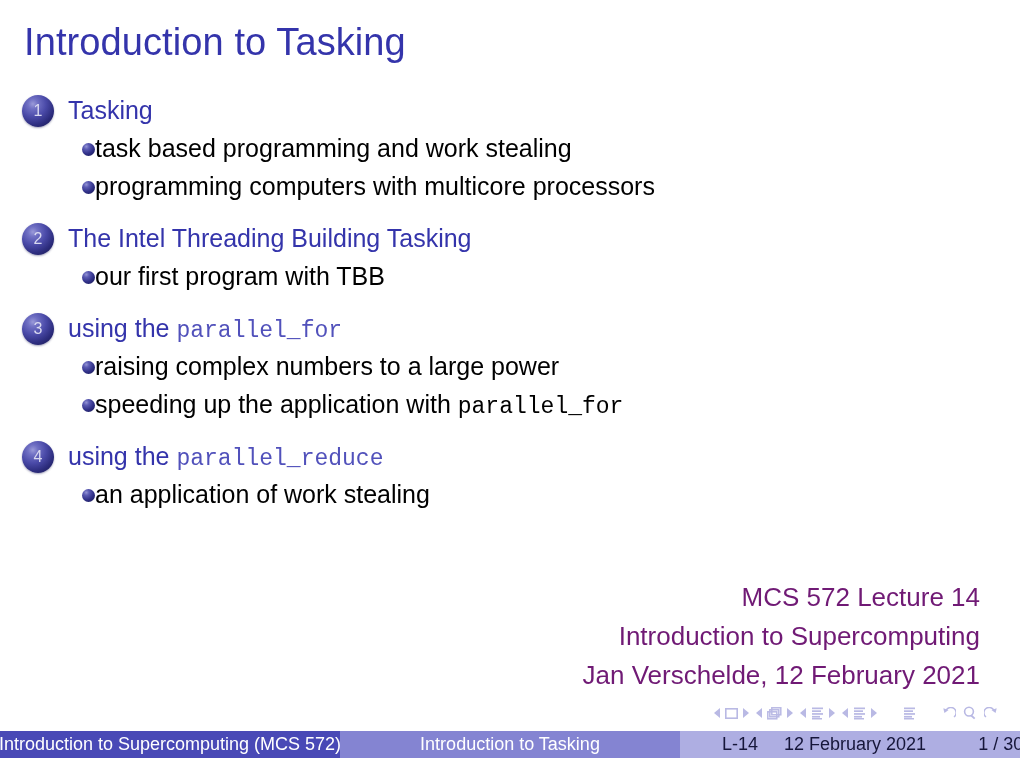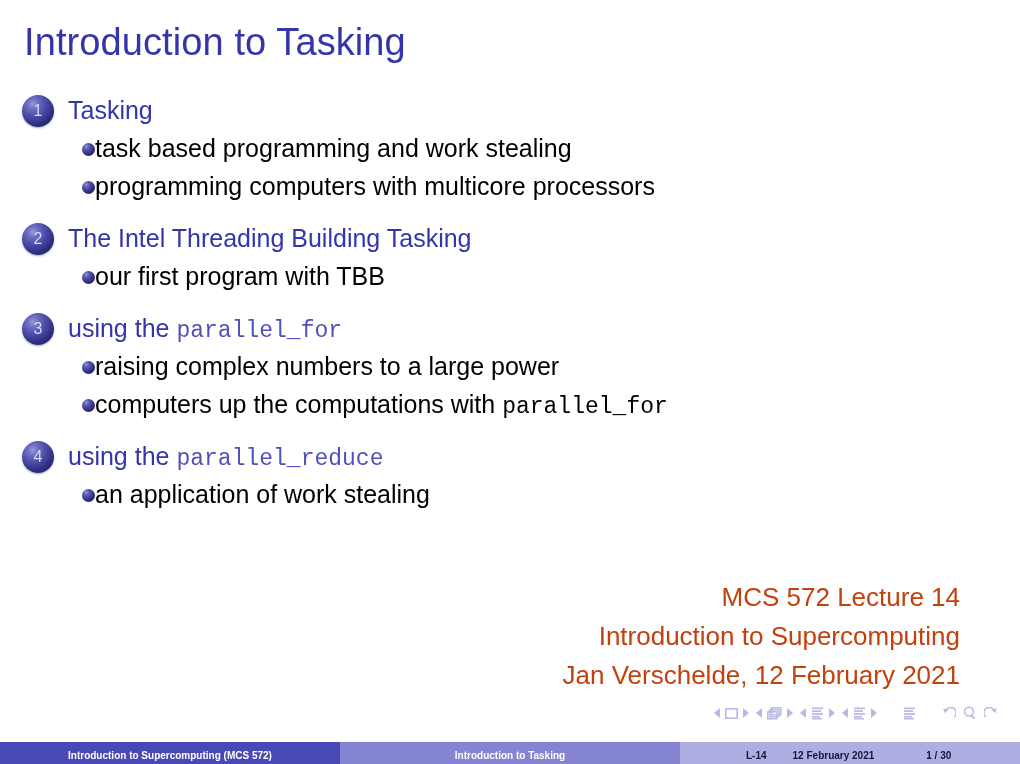--- a/index.html
+++ b/index.html
@@ -123,26 +123,26 @@
   }
   .sub-text .mono {
     font-family: "Liberation Mono", "DejaVu Sans Mono", monospace;
     font-size: 23px;
     color: #000000;
   }
 
   
   .lecture-info {
     position: absolute;
-    right: 60px;
+    right: 40px;
     top: 578px;
     text-align: right;
     font-size: 26px;
     line-height: 39px;
-    color: #c2410c;
+    color: #701a75;
   }
 
   
   .nav-symbols {
     position: absolute;
     right: 22px;
     top: 706px;
     display: flex;
     align-items: center;
     gap: 7px;
@@ -155,25 +155,24 @@
     gap: 4px;
   }
   .nav-gap { width: 12px; }
 
   
   .footer {
     position: absolute;
     left: 0;
     bottom: 0;
     width: 1020px;
-    height: 22px;
-    display: flex;
-    font-size: 10px;
+    height: 33px;
+    display: flex;
+    font-size: 18px;
     line-height: 27px;
-    font-weight: bold;
   }
   .foot-seg {
     height: 27px;
     overflow: hidden;
     white-space: nowrap;
     display: flex;
     align-items: center;
     justify-content: center;
   }
   .foot-a {
@@ -184,21 +183,21 @@
   .foot-b {
     width: 340px;
     background: #8484d2;
     color: #ffffff;
   }
   .foot-c {
     width: 340px;
     background: #aeaee2;
     color: #16163a;
     justify-content: flex-start;
-    padding-left: 66px;
+    padding-left: 42px;
     box-sizing: border-box;
     gap: 0;
   }
   .foot-c .f-lec { margin-right: 26px; }
   .foot-c .f-date { margin-right: 52px; text-align: right; }
   .foot-c .f-page { }
 </style>
 </head>
 <body>
 
@@ -238,21 +237,21 @@
       <div class="section-head">
         <div class="num-ball">3</div>
         <div class="section-title"><span>using the </span><span class="mono">parallel_for</span></div>
       </div>
       <div class="sub-item">
         <span class="dot-ball"></span>
         <span class="sub-text"><span>raising complex numbers to a large power</span><span class="mono"></span></span>
       </div>
       <div class="sub-item">
         <span class="dot-ball"></span>
-        <span class="sub-text"><span>computers up the computations with </span><span class="mono">parallel_for</span></span>
+        <span class="sub-text"><span>speeding up the application with </span><span class="mono">parallel_for</span></span>
       </div>
     </div>
 
     <div class="section">
       <div class="section-head">
         <div class="num-ball">4</div>
         <div class="section-title"><span>using the </span><span class="mono">parallel_reduce</span></div>
       </div>
       <div class="sub-item">
         <span class="dot-ball"></span>

